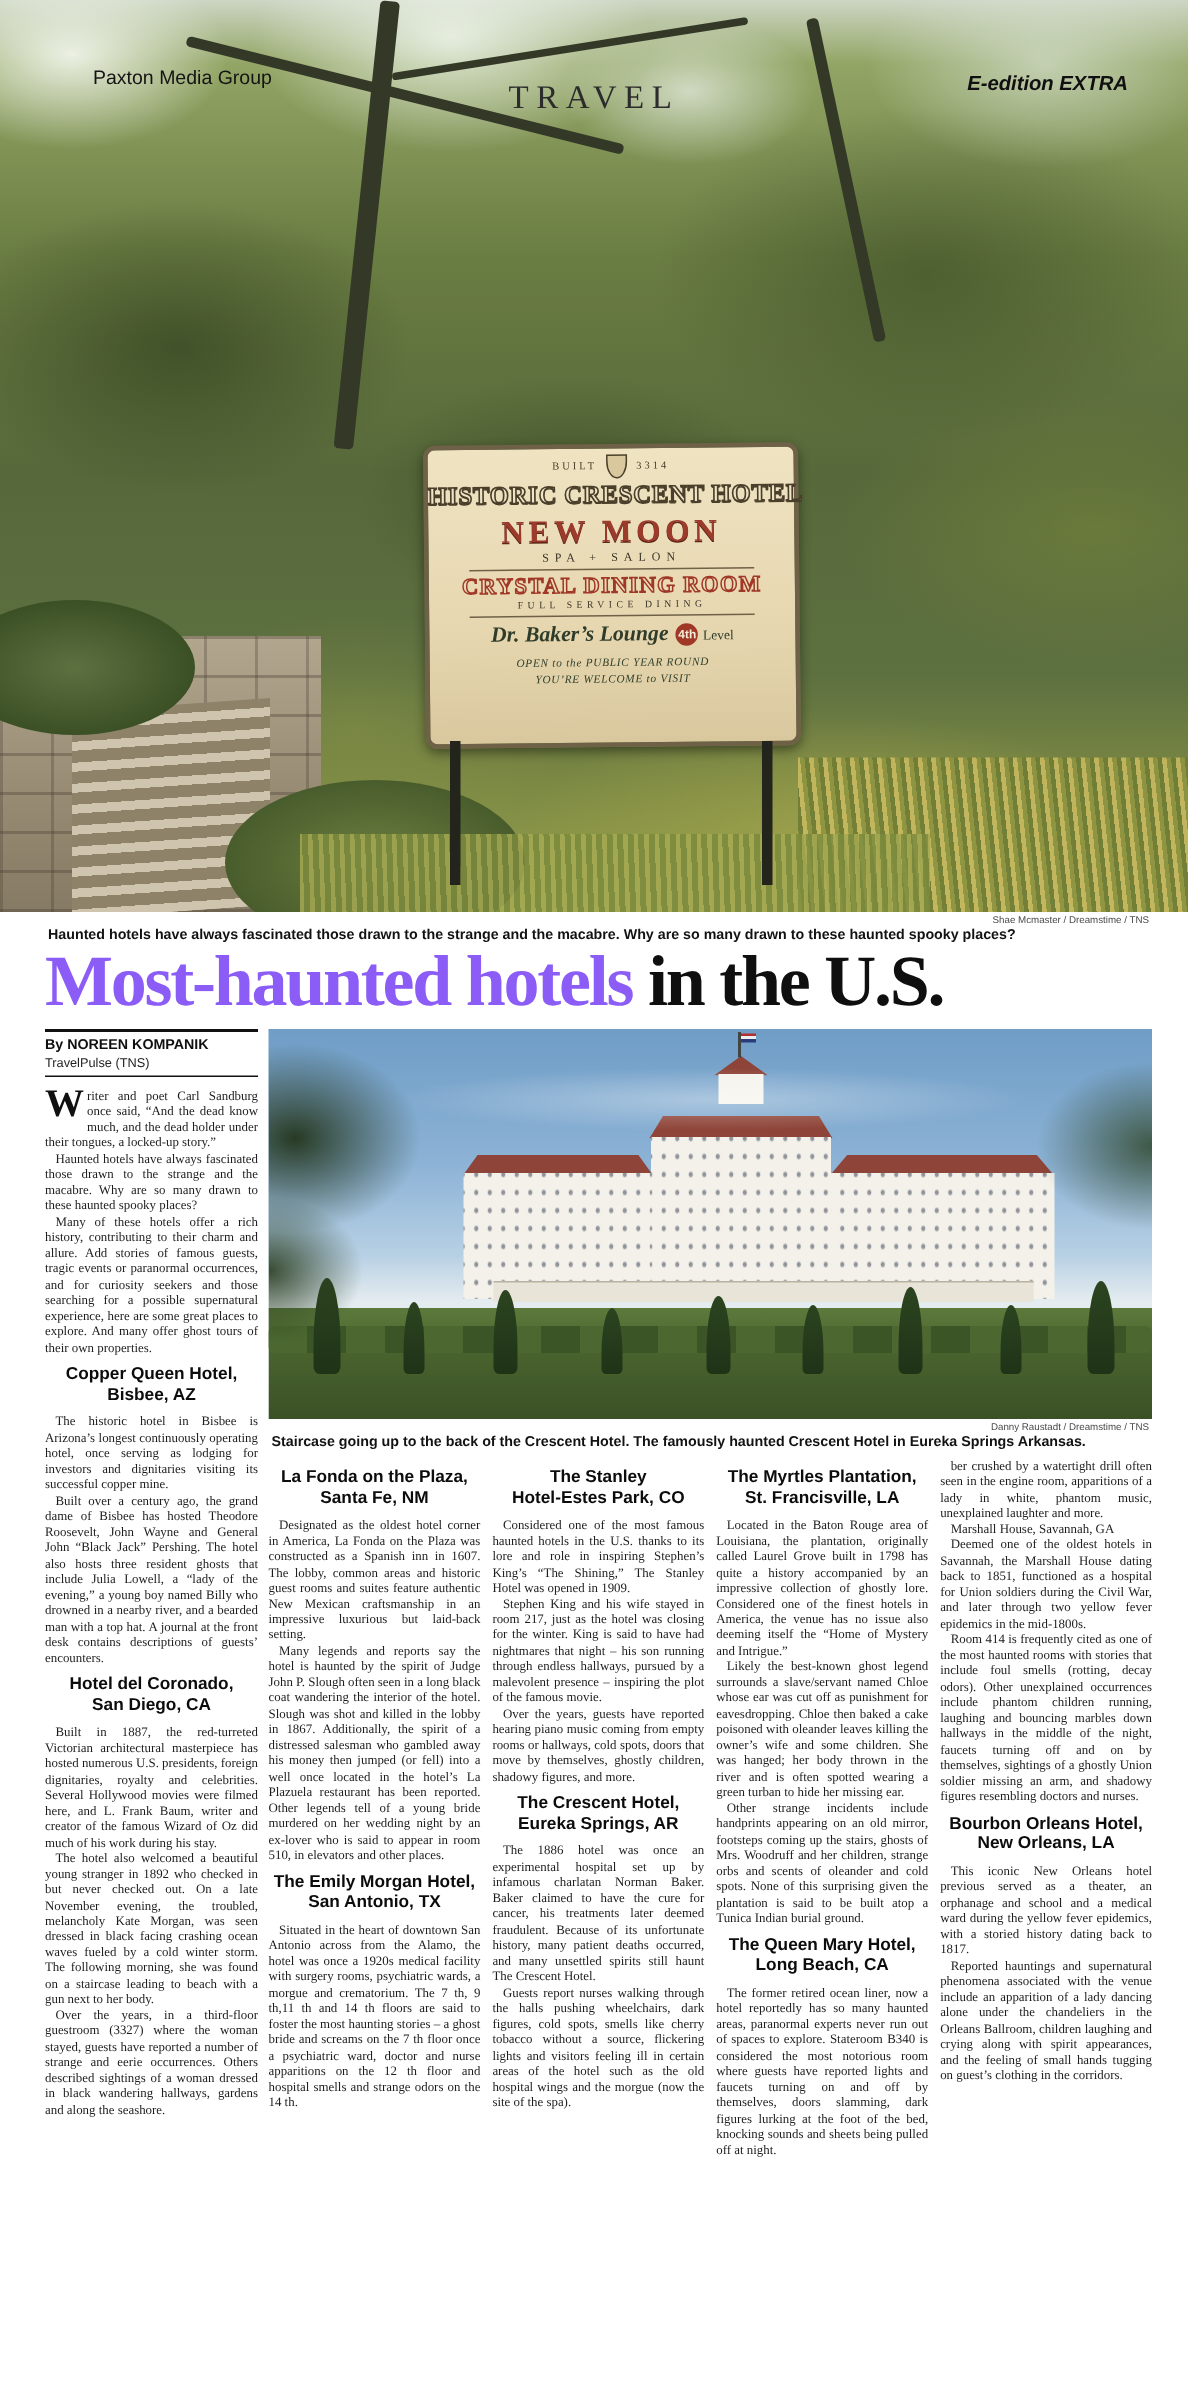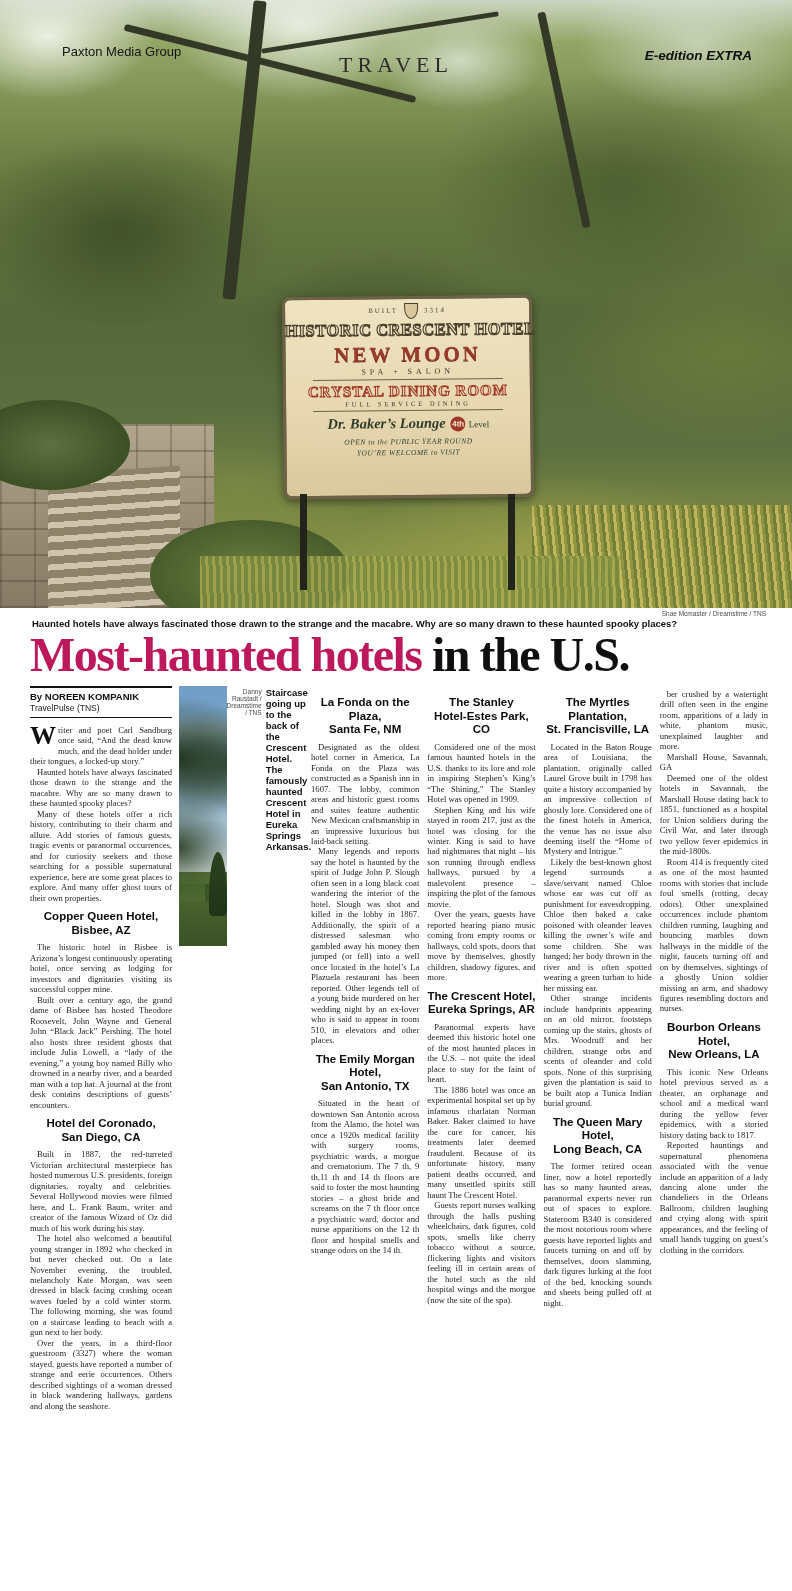--- a/index.html
+++ b/index.html
@@ -92,26 +92,26 @@
   .credit { font-family:"Liberation Sans",sans-serif; font-size:6.5px; color:#4a4a4a; text-align:right; }
   .top-credit { margin:2px 26px 0 0; }
   .caption { font-family:"Liberation Sans",sans-serif; font-weight:bold; font-size:9.5px; color:#121212; }
   .top-caption { margin:1px 30px 2px 32px; }
 
   
   h1 {
     margin:2px 24px 4px 30px; font-family:"Liberation Serif",serif; font-weight:bold;
     font-size:48px; letter-spacing:-1.5px; line-height:1.02; white-space:nowrap; color:#0f0f0f;
   }
-  .hl-gray { color:#be185d; }
+  .hl-gray { color:#8b5cf6; }
 
   
   .article { display:flex; margin:6px 24px 0 30px; gap:7px; }
   .col-first { width:142px; flex:none; }
-  .right-block { flex:1; min-width:0; display:flex; flex-direction:row; }
+  .right-block { flex:1; min-width:0; display:flex; flex-direction:column; }
   .cols4 { display:flex; gap:8px; margin-top:3px; }
   .cols4 .col { flex:1; min-width:0; }
 
   .byline { border-top:2px solid #111; border-bottom:1px solid #111; padding:3px 0 4px; margin-bottom:7px; font-family:"Liberation Sans",sans-serif; }
   .byline .author { font-weight:bold; font-size:9.5px; color:#101010; }
   .byline .src { font-size:8.5px; color:#222; margin-top:1px; }
 
   .col p { font-size:8.6px; line-height:1.22; text-align:justify; margin:0; text-indent:7px; }
   .col p.no-indent { text-indent:0; }
   .dropcap { float:left; font-weight:bold; font-size:26px; line-height:20px; padding:1px 2px 0 0; color:#101010; }
@@ -280,21 +280,20 @@
               <div>The Stanley</div>
               <div>Hotel-Estes Park, CO</div>
             </div>
             <p>Considered one of the most famous haunted hotels in the U.S. thanks to its lore and role in inspiring Stephen’s King’s “The Shining,” The Stanley Hotel was opened in 1909.</p>
             <p>Stephen King and his wife stayed in room 217, just as the hotel was closing for the winter. King is said to have had nightmares that night – his son running through endless hallways, pursued by a malevolent presence – inspiring the plot of the famous movie.</p>
             <p>Over the years, guests have reported hearing piano music coming from empty rooms or hallways, cold spots, doors that move by themselves, ghostly children, shadowy figures, and more.</p>
             <div class="sec-h">
               <div>The Crescent Hotel,</div>
               <div>Eureka Springs, AR</div>
             </div>
-            <p>Paranormal experts have deemed this historic hotel one of the most haunted places in the U.S. – not quite the ideal place to stay for the faint of heart.</p>
             <p>The 1886 hotel was once an experimental hospital set up by infamous charlatan Norman Baker. Baker claimed to have the cure for cancer, his treatments later deemed fraudulent. Because of its unfortunate history, many patient deaths occurred, and many unsettled spirits still haunt The Crescent Hotel.</p>
             <p>Guests report nurses walking through the halls pushing wheelchairs, dark figures, cold spots, smells like cherry tobacco without a source, flickering lights and visitors feeling ill in certain areas of the hotel such as the old hospital wings and the morgue (now the site of the spa).</p>
           </div>
         <div class="col">
             <div class="sec-h">
               <div>The Myrtles Plantation,</div>
               <div>St. Francisville, LA</div>
             </div>
             <p>Located in the Baton Rouge area of Louisiana, the plantation, originally called Laurel Grove built in 1798 has quite a history accompanied by an impressive collection of ghostly lore. Considered one of the finest hotels in America, the venue has no issue also deeming itself the “Home of Mystery and Intrigue.”</p>
             <p>Likely the best-known ghost legend surrounds a slave/servant named Chloe whose ear was cut off as punishment for eavesdropping. Chloe then baked a cake poisoned with oleander leaves killing the owner’s wife and some children. She was hanged; her body thrown in the river and is often spotted wearing a green turban to hide her missing ear.</p>

